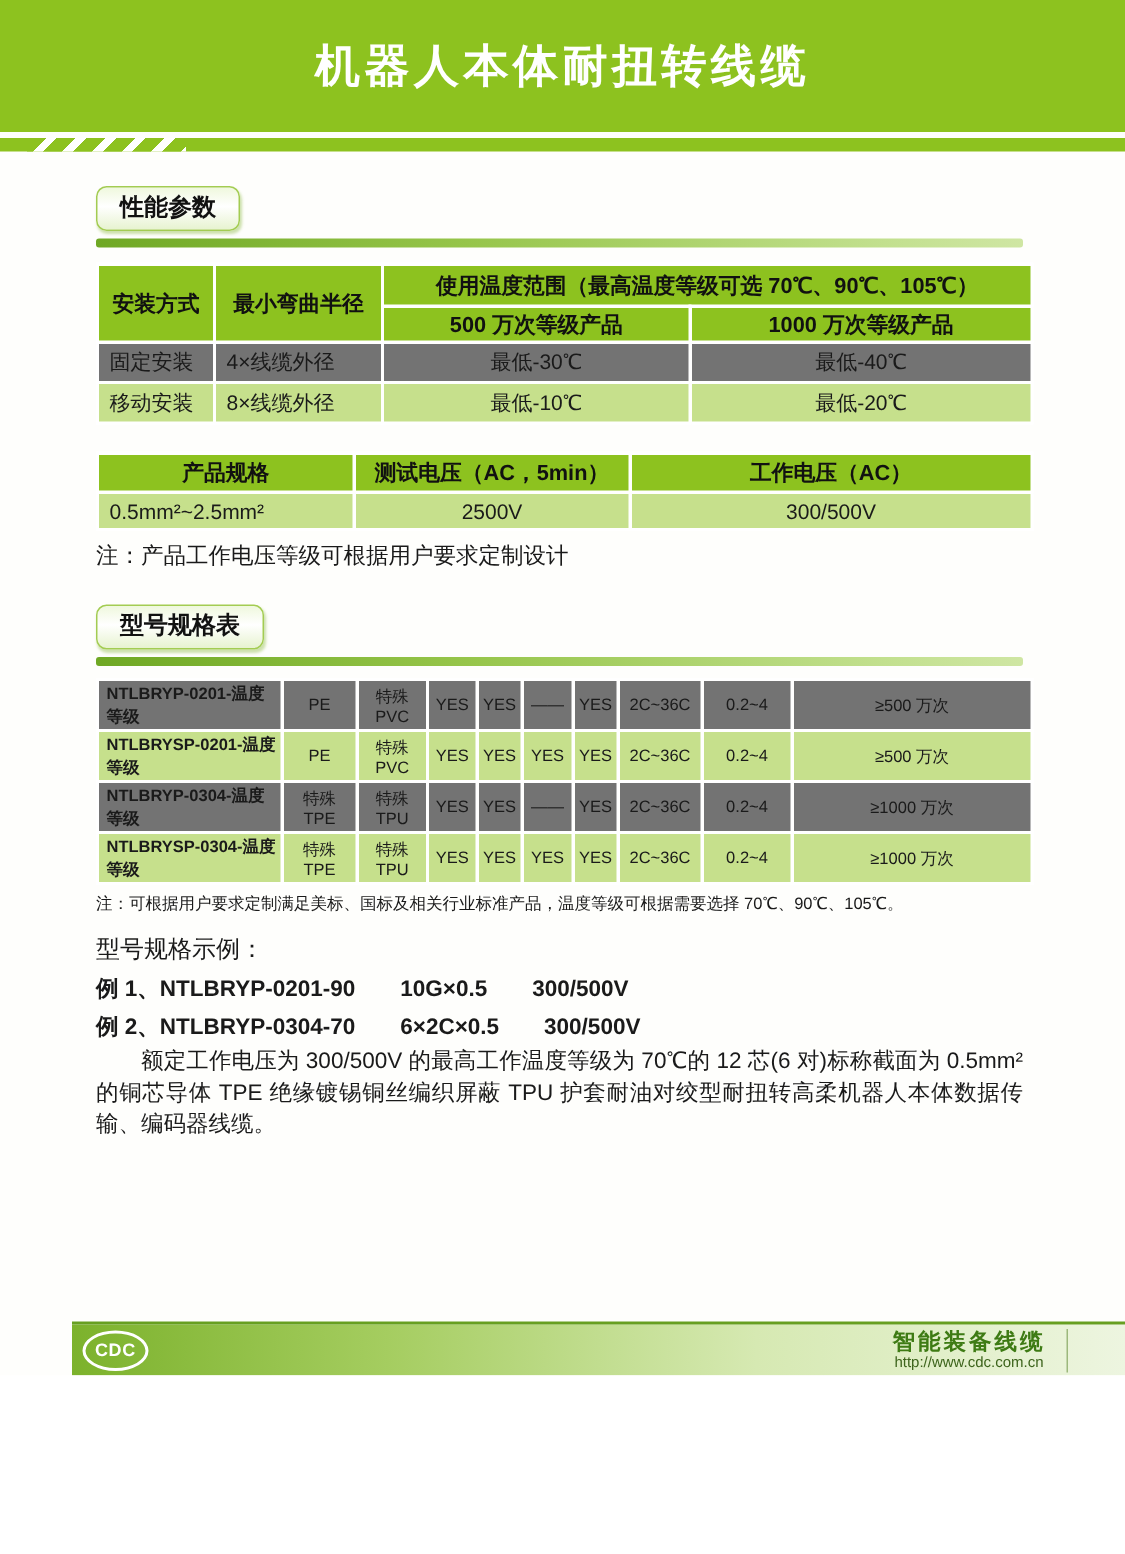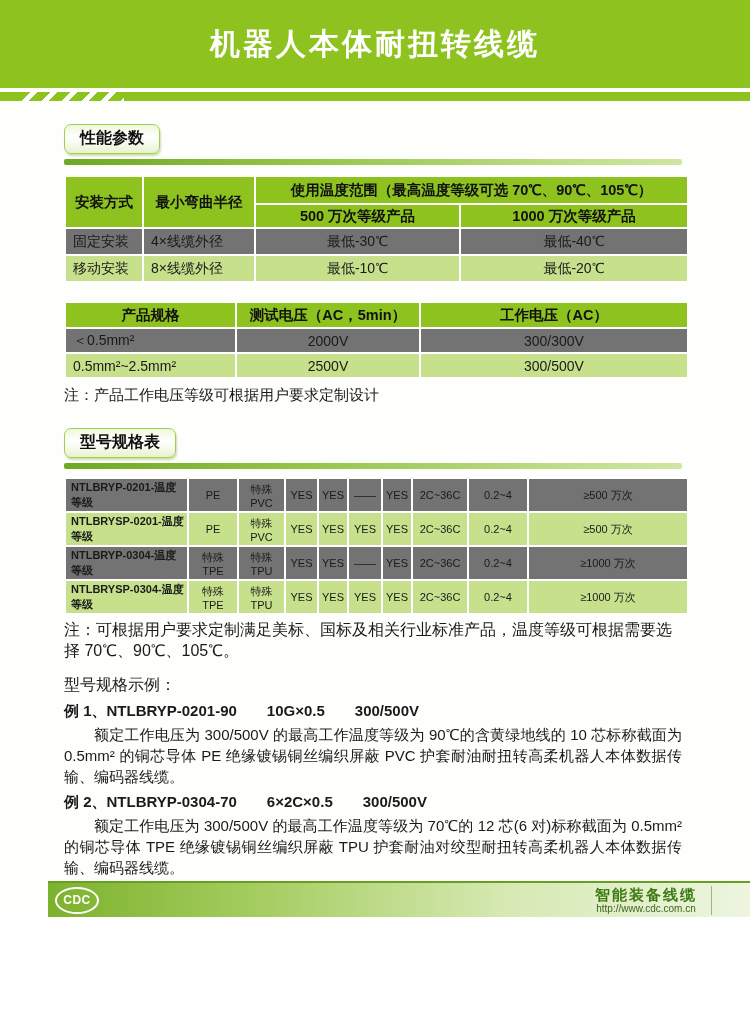--- a/index.html
+++ b/index.html
@@ -39,21 +39,21 @@
   .t1 td{height:23px;}
   .t2 th{height:22px;}
   .t2 td{height:21px;}
   .t3 th{font-size:11.5px;height:36px;white-space:pre-line;line-height:1.35;}
   .t3 td{font-size:11px;height:17px;text-align:center;}
   .row-gray td{background:#737373;margin-left:40px;}
   .row-green td{background:#c6e08c;}
   td.left,th.left{text-align:left;padding-left:7px;}
   .t3 td.left{font-weight:bold;padding-left:5px;}
   .note1{margin:7px 0 0 0;font-size:15px;}
-  .note2{margin:5px 0 0 0;font-size:16px;}
+  .note2{margin:5px 0 0 0;font-size:11px;}
   .examples-title{margin:13px 0 0 0;font-size:16px;}
   .example-heading{margin:6px 0 0 0;font-size:15px;font-weight:bold;}
   .example-body{margin:3px 0 0 0;font-size:15px;line-height:21px;text-indent:2em;text-align:justify;}
   
   .bottom-line{position:absolute;left:4px;right:0;top:970px;height:3px;background:#8dc21f;}
   .bottom-stripe{position:absolute;left:0;right:0;top:976px;height:8px;}
   .bottom-stripe .hatch{left:8px;width:84px;}
   
   .footer{
     position:absolute;left:48px;right:0;bottom:0;height:34px;
@@ -130,25 +130,20 @@
       <colgroup>
           <col style="width:171px">
           <col style="width:184px">
           <col style="width:268px">
         </colgroup>
       <tbody>
           <tr>
         <th>产品规格</th>
         <th>测试电压（AC，5min）</th>
         <th>工作电压（AC）</th>
-      </tr>
-      <tr class="row-gray">
-        <td class="left">＜0.5mm²</td>
-        <td>2000V</td>
-        <td>300/300V</td>
       </tr>
       <tr class="row-green">
         <td class="left">0.5mm²~2.5mm²</td>
         <td>2500V</td>
         <td>300/500V</td>
       </tr>
     </tbody>
       </table>
     <p class="note1">注：产品工作电压等级可根据用户要求定制设计</p>
 
@@ -216,21 +211,20 @@
         <td>2C~36C</td>
         <td>0.2~4</td>
         <td>≥1000 万次</td>
       </tr>
     </tbody>
       </table>
     <p class="note2">注：可根据用户要求定制满足美标、国标及相关行业标准产品，温度等级可根据需要选择 70℃、90℃、105℃。</p>
 
     <p class="examples-title">型号规格示例：</p>
     <p class="example-heading">例 1、NTLBRYP-0201-90　　10G×0.5　　300/500V</p>
-    <p class="example-body">额定工作电压为 300/500V 的最高工作温度等级为 90℃的含黄绿地线的 10 芯标称截面为 0.5mm² 的铜芯导体 PE 绝缘镀锡铜丝编织屏蔽 PVC 护套耐油耐扭转高柔机器人本体数据传输、编码器线缆。</p>
     <p class="example-heading">例 2、NTLBRYP-0304-70　　6×2C×0.5　　300/500V</p>
     <p class="example-body">额定工作电压为 300/500V 的最高工作温度等级为 70℃的 12 芯(6 对)标称截面为 0.5mm² 的铜芯导体 TPE 绝缘镀锡铜丝编织屏蔽 TPU 护套耐油对绞型耐扭转高柔机器人本体数据传输、编码器线缆。</p>
 
   </main>
 
   <div class="bottom-line"></div>
   <div class="stripe bottom-stripe">
     <div class="hatch"></div>
   </div>
 

